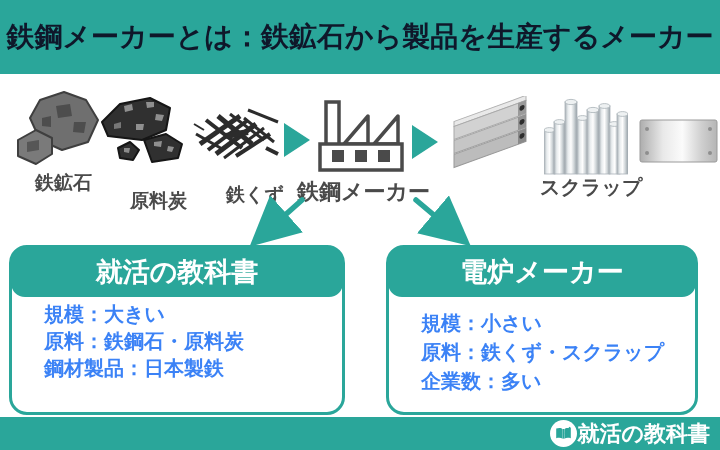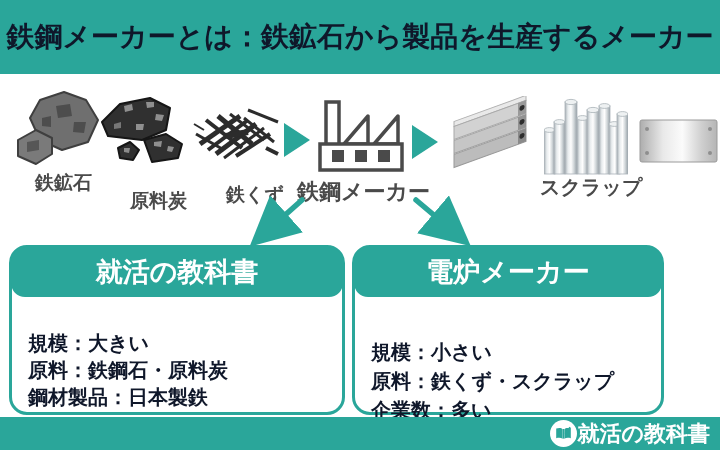--- a/index.html
+++ b/index.html
@@ -39,21 +39,21 @@
   .box{
     position:absolute;top:245px;height:170px;background:#ffffff;
     border:3px solid #2aa69a;border-radius:18px;box-sizing:border-box;
   }
   .box-hd{
     height:50px;background:#2aa69a;border-radius:14px;margin:-1px;
     display:flex;align-items:center;justify-content:center;
     color:#ffffff;font-size:27px;font-weight:bold;white-space:nowrap;
   }
   .box-bd{
-    padding:5px 0 0 16px;font-size:20px;font-weight:bold;color:#0f172a;margin-top:29px;
+    padding:5px 0 0 32px;font-size:20px;font-weight:bold;color:#3b82f6;
   }
   .box-bd .ln{line-height:27px;white-space:nowrap;}
   .box-bd-right{padding-top:13px;}
   .box-bd-right .ln{line-height:29px;}
 
   
   .bar{
     left:0;top:417px;width:720px;height:33px;background:#2aa69a;
     display:flex;align-items:center;justify-content:flex-end;
     padding-right:10px;box-sizing:border-box;
@@ -202,21 +202,21 @@
 
 <div class="box" style="left:9px;width:336px">
   <div class="box-hd">就活の教科書</div>
   <div class="box-bd">
     <div class="ln">規模：大きい</div>
     <div class="ln">原料：鉄鋼石・原料炭</div>
     <div class="ln">鋼材製品：日本製鉄</div>
   </div>
 </div>
 
-<div class="box" style="left:352px;width:312px">
+<div class="box" style="left:386px;width:312px">
   <div class="box-hd">電炉メーカー</div>
   <div class="box-bd box-bd-right">
     <div class="ln">規模：小さい</div>
     <div class="ln">原料：鉄くず・スクラップ</div>
     <div class="ln">企業数：多い</div>
   </div>
 </div>
 
 <div class="abs bar">
   <svg width="27" height="27" viewBox="0 0 27 27">

